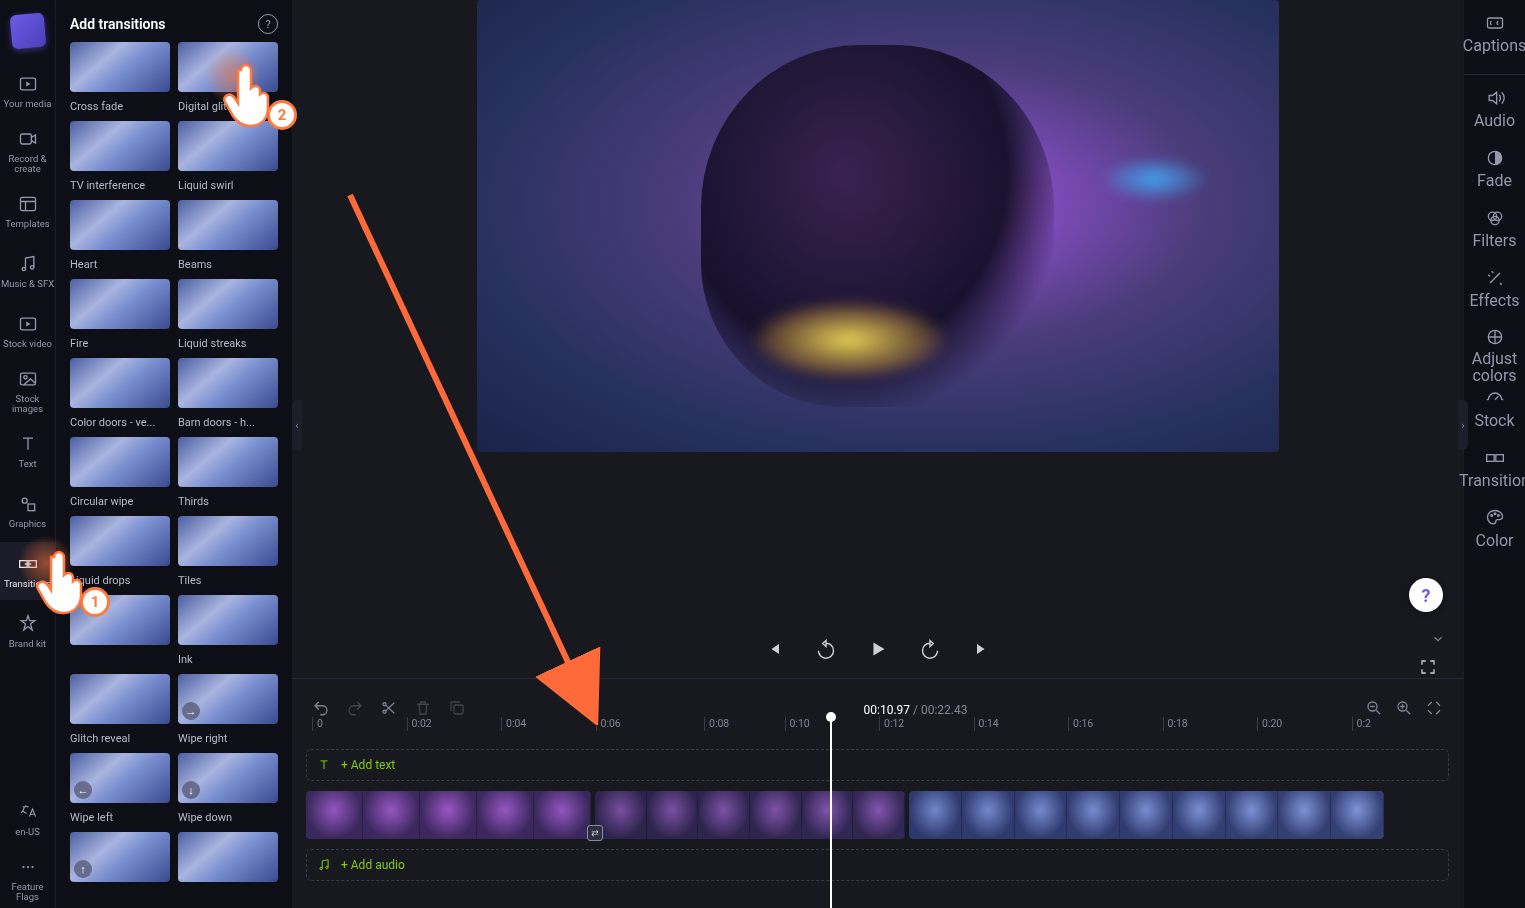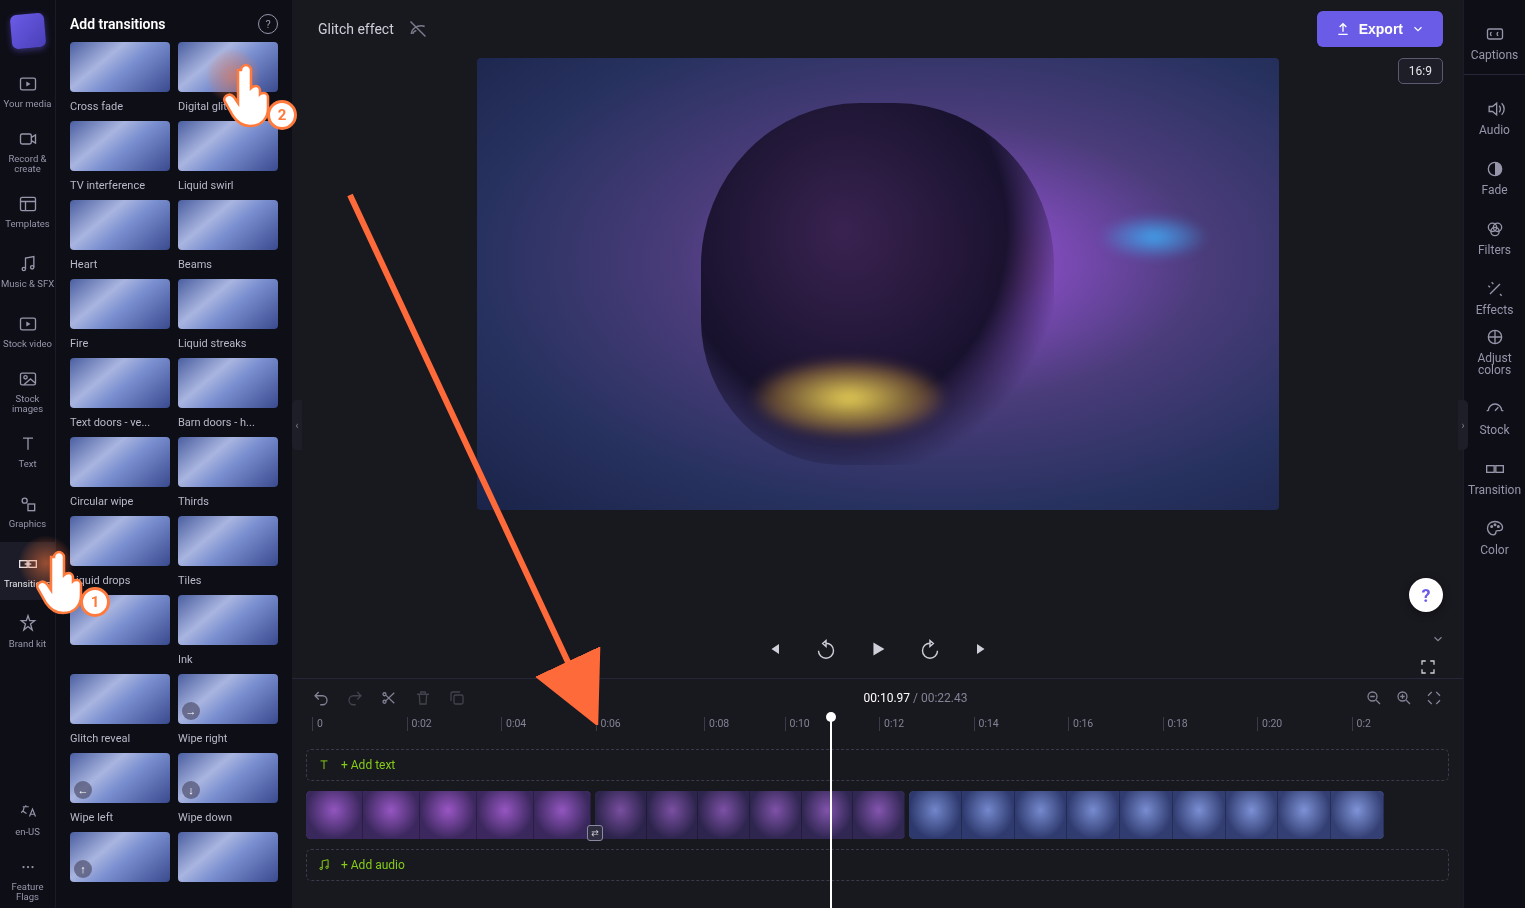--- a/index.html
+++ b/index.html
@@ -255,21 +255,21 @@
 }
 .timeline-area {
   background: #18181f;
   height: 230px;
   border-top: 1px solid #26263a;
   position: relative;
 }
 .timeline-toolbar {
   height: 38px;
   display: flex;
-  align-items: center;
+  align-items: flex-end;
   padding: 0 20px;
   gap: 16px;
   color: #838396;
 }
 .tb-btn { cursor: pointer; display: flex; align-items: center; }
 .tb-spacer { flex: 1; }
 .time-display { font-size: 12px; }
 .time-cur { color: #fff; }
 .time-total { color: #838396; }
 .zoom-btns { display: flex; gap: 12px; align-items: center; }
@@ -384,23 +384,23 @@
   align-items: center;
   padding-top: 12px;
   gap: 10px;
 }
 .rp-item {
   width: 52px;
   height: 50px;
   display: flex;
   flex-direction: column;
   align-items: center;
-  justify-content: flex-end;
+  justify-content: flex-start;
   gap: 4px;
-  font-size: 12px;
+  font-size: 16px;
   color: #9696ab;
   cursor: pointer;
   text-align: center;
   line-height: 1.05;
 }
 .rp-icon { width: 22px; height: 22px; display: flex; align-items: center; justify-content: center; }
 .edge-toggle {
   position: absolute;
   width: 10px;
   height: 50px;
@@ -604,21 +604,21 @@
       <div class="trans-item">
         <div class="trans-thumb"></div>
         <div class="trans-label">Fire</div>
       </div>
       <div class="trans-item">
         <div class="trans-thumb"></div>
         <div class="trans-label">Liquid streaks</div>
       </div>
       <div class="trans-item">
         <div class="trans-thumb"></div>
-        <div class="trans-label">Text doors - ve...</div>
+        <div class="trans-label">Color doors - ve...</div>
       </div>
       <div class="trans-item">
         <div class="trans-thumb"></div>
         <div class="trans-label">Barn doors - h...</div>
       </div>
       <div class="trans-item">
         <div class="trans-thumb"></div>
         <div class="trans-label">Circular wipe</div>
       </div>
       <div class="trans-item">
@@ -668,38 +668,20 @@
           <div class="dir-chip">↑</div>
         </div>
       </div>
       <div class="trans-item">
         <div class="trans-thumb"></div>
       </div>
     </div>
 </div>
 
 <div class="main-area">
-  <div class="top-bar">
-    <div class="media-title">Glitch effect</div>
-    <div class="nosound-icon">
-      <svg width="20" height="20" viewBox="0 0 24 24" fill="none" stroke="currentColor" stroke-width="1.7">
-          <path d="M4 18c0-6 6-10 12-10 2 0 4 1 4 1M3 3l18 18M6 18c0-2 2-4 4-4"></path>
-        </svg>
-    </div>
-    <button class="export-btn">
-      <svg width="16" height="16" viewBox="0 0 24 24" fill="none" stroke="currentColor" stroke-width="2">
-          <path d="M12 16V4M7 9l5-5 5 5M5 20h14"></path>
-        </svg>
-      <span>Export</span>
-      <svg width="14" height="14" viewBox="0 0 24 24" fill="none" stroke="currentColor" stroke-width="2">
-          <path d="M6 9l6 6 6-6"></path>
-        </svg>
-    </button>
-    <div class="aspect-pill">16:9</div>
-  </div>
 
   <div class="preview-zone">
     <div class="preview-frame">
       <div class="face-shadow"></div>
       <div class="glow-spot"></div>
       <div class="cyan-glow"></div>
     </div>
     <div class="help-fab">?</div>
     <div style="position:absolute; right:18px; bottom:-26px; color:#838396;">
       <svg width="14" height="14" viewBox="0 0 24 24" fill="none" stroke="currentColor" stroke-width="2">

